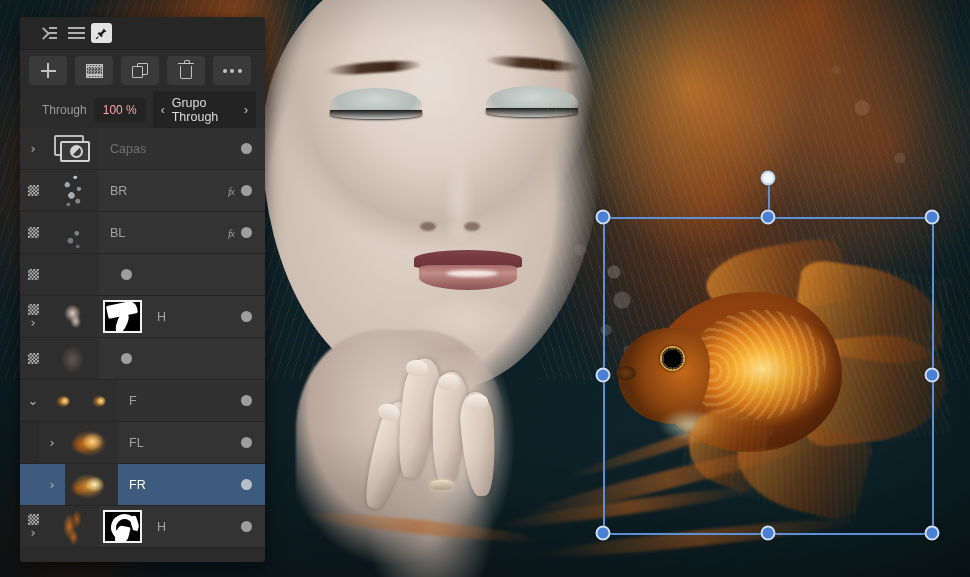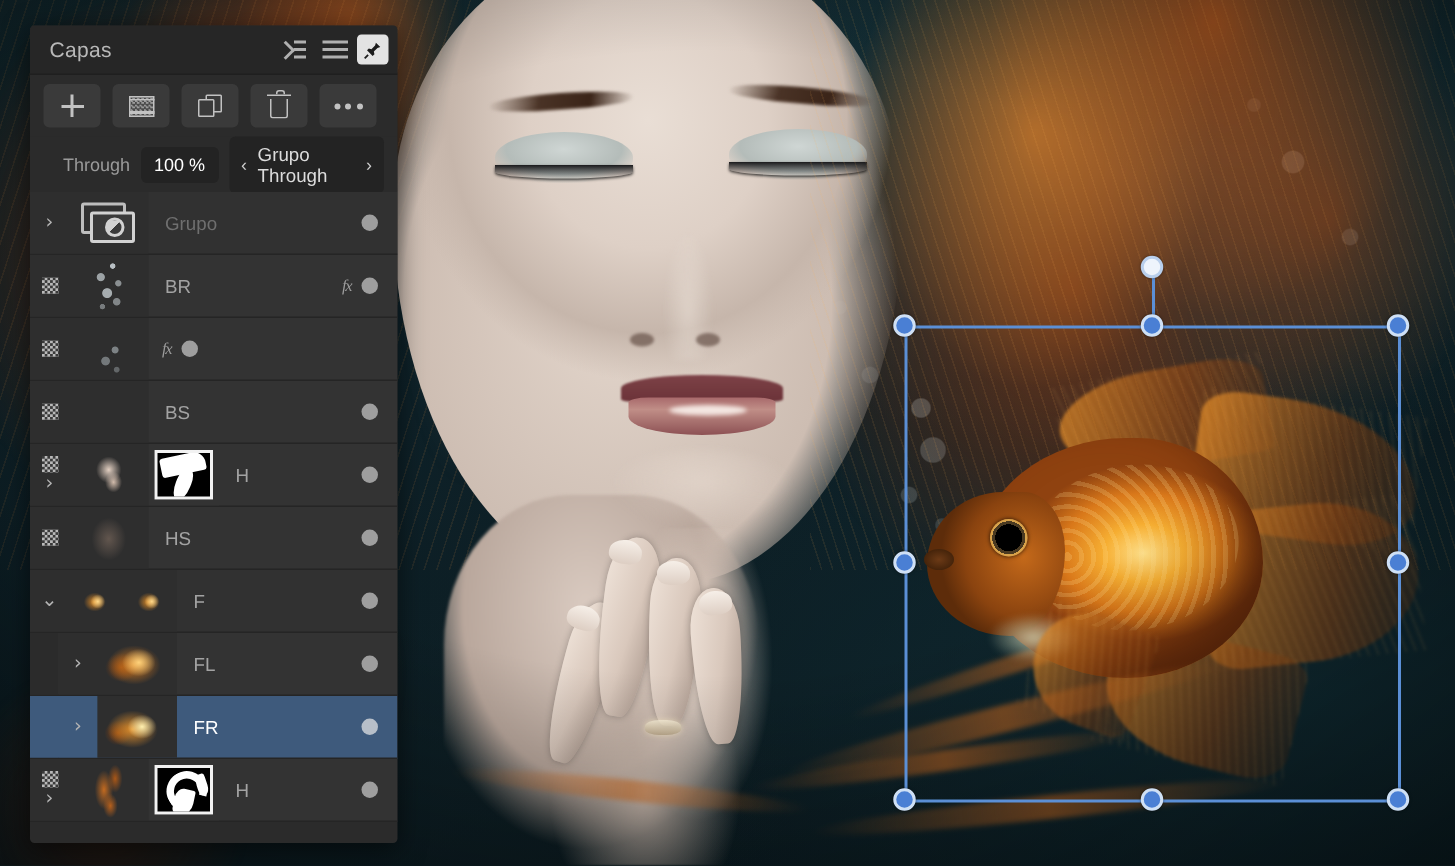--- a/index.html
+++ b/index.html
@@ -408,21 +408,21 @@
   
   .opacity-row {
     height: 37px;
     background: #2b2b2b;
     display: flex; align-items: center;
     padding: 0 9px; gap: 7px;
   }
   .op-label { color: #9a9a9a; font-size: 12px; padding-left: 13px; }
   .op-value {
     background: #232323; border-radius: 4px;
-    padding: 5px 9px; font-size: 12px; color: #ffffff;
+    padding: 5px 9px; font-size: 12px; color: #fca5a5;
     min-width: 46px; text-align: center;
   }
   .blend-box {
     background: #232323; border-radius: 4px;
     padding: 5px 8px; font-size: 12.5px; color: #dcdcdc;
     display: flex; align-items: center; gap: 7px;
     flex: 1; justify-content: center;
   }
   .chev { color: #cfcfcf; font-size: 12px; }
 
@@ -693,21 +693,20 @@
     <div class="handle" style="left: 603px; top: 375px; background: rgb(74, 127, 212); border-color: rgb(207, 224, 245);"></div>
     <div class="handle" style="left: 932px; top: 375px; background: rgb(74, 127, 212); border-color: rgb(207, 224, 245);"></div>
     <div class="handle" style="left: 603px; top: 533px; background: rgb(74, 127, 212); border-color: rgb(207, 224, 245);"></div>
     <div class="handle" style="left: 767.5px; top: 533px; background: rgb(74, 127, 212); border-color: rgb(207, 224, 245);"></div>
     <div class="handle" style="left: 932px; top: 533px; background: rgb(74, 127, 212); border-color: rgb(207, 224, 245);"></div>
   </div>
 
 <div id="layers-panel">
 
   <div class="panel-header">
-    <div class="panel-title">Capas</div>
 
     <div class="hdr-btn">
       <span class="ic-collapse">
         <i></i>
           <i></i>
           <i></i>
       </span>
     </div>
 
     <div class="hdr-btn">
@@ -770,21 +769,21 @@
         <div class="col-left">
           <span class="tw">›</span>
         </div>
         <div class="col-thumb" style="width: 53px;">
           <span class="grp-icon">
             <span class="c2"></span>
             <span class="c1"></span>
             <span class="lens"></span>
           </span>
         </div>
-        <div class="col-name dim">Grupo</div>
+        <div class="col-name dim">Capas</div>
         <div class="col-right">
           <span class="vis-dot"></span>
         </div>
       </div>
       <div class="layer-row">
         <div class="col-left">
           <span class="ic-checker"></span>
         </div>
         <div class="col-thumb">
           <div class="th th-bubbles"></div>
@@ -795,33 +794,33 @@
           <span class="vis-dot"></span>
         </div>
       </div>
       <div class="layer-row">
         <div class="col-left">
           <span class="ic-checker"></span>
         </div>
         <div class="col-thumb">
           <div class="th th-bubbles sparse"></div>
         </div>
+        <div class="col-name">BL</div>
         <div class="col-right">
           <span class="fx-badge">fx</span>
           <span class="vis-dot"></span>
         </div>
       </div>
       <div class="layer-row">
         <div class="col-left">
           <span class="ic-checker"></span>
         </div>
         <div class="col-thumb">
           <div class="th th-empty"></div>
         </div>
-        <div class="col-name">BS</div>
         <div class="col-right">
           <span class="vis-dot"></span>
         </div>
       </div>
       <div class="layer-row">
         <div class="col-left">
           <span class="ic-checker"></span>
           <span class="tw">›</span>
         </div>
         <div class="col-thumb">
@@ -835,21 +834,20 @@
           <span class="vis-dot"></span>
         </div>
       </div>
       <div class="layer-row">
         <div class="col-left">
           <span class="ic-checker"></span>
         </div>
         <div class="col-thumb">
           <div class="th th-smudge"></div>
         </div>
-        <div class="col-name">HS</div>
         <div class="col-right">
           <span class="vis-dot"></span>
         </div>
       </div>
       <div class="layer-row is-group-head">
         <div class="col-left">
           <span class="tw">⌄</span>
         </div>
         <div class="col-thumb" style="width: 72px; background: rgb(46, 46, 46);">
           <span class="th-mini-fish" style="left: 8px;"></span>

